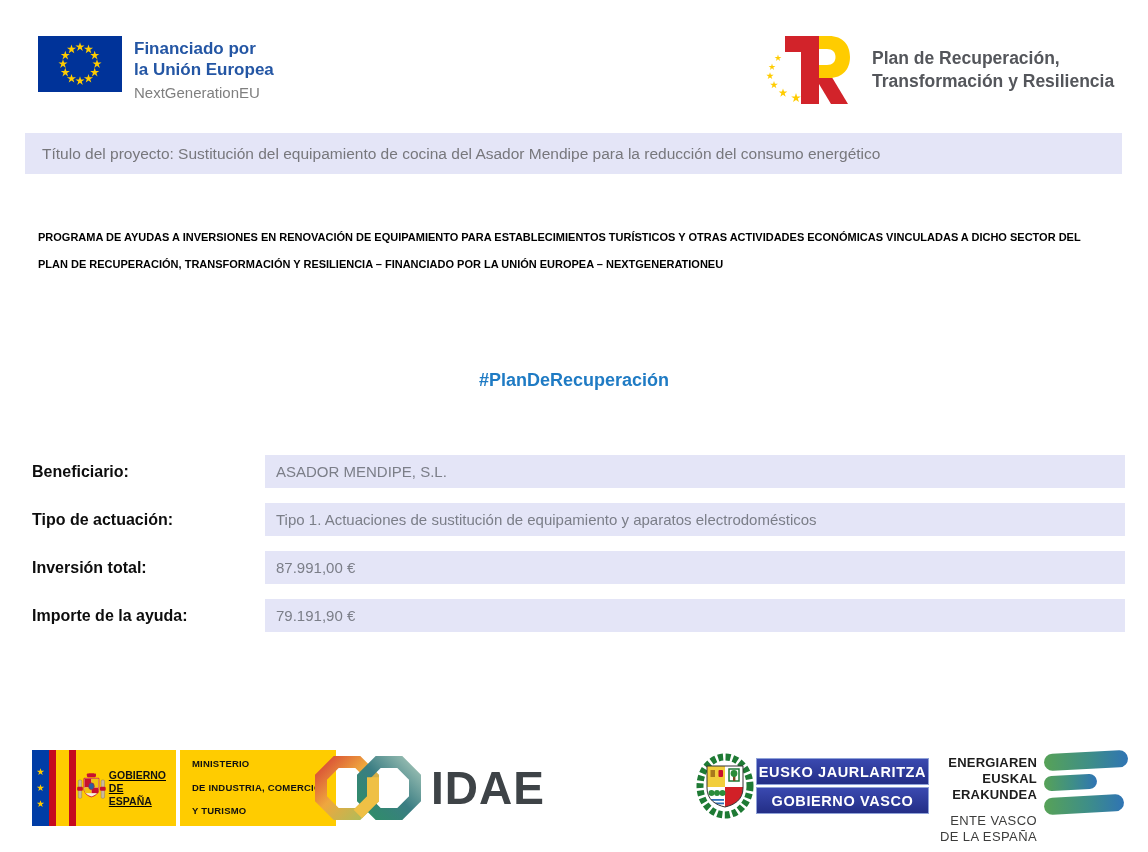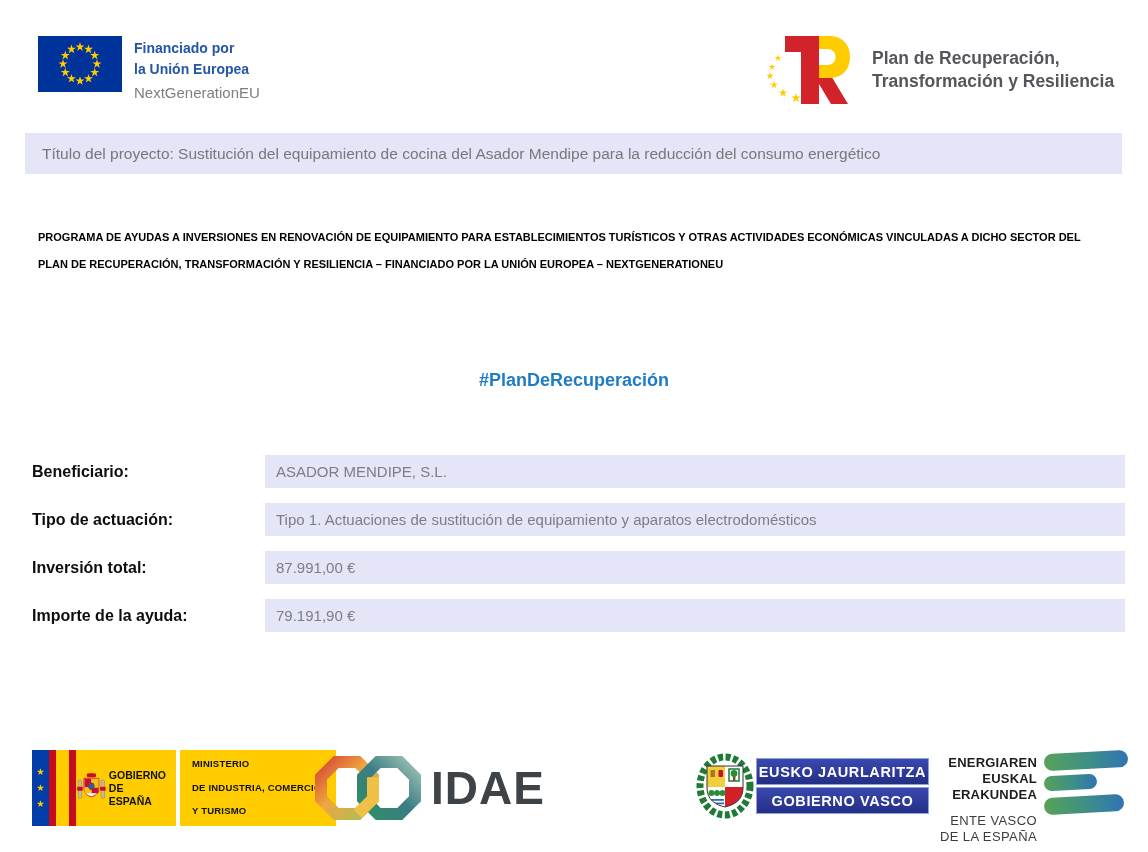--- a/index.html
+++ b/index.html
@@ -5,21 +5,21 @@
   html,body{margin:0;padding:0;background:#888;}
   .page{
     position:relative;width:1148px;height:852px;background:#ffffff;
     font-family:"Liberation Sans","DejaVu Sans",sans-serif;overflow:hidden;
     margin:0 auto;
   }
   
   .eu-block{position:absolute;left:38px;top:36px;display:flex;}
   .eu-flag{width:84px;height:56px;display:block;}
   .eu-text{margin-left:12px;padding-top:2px;}
-  .eu-text .b{font-weight:bold;color:#2456A4;font-size:14px;line-height:21px;}
+  .eu-text .b{font-weight:bold;color:#2456A4;font-size:17px;line-height:21px;}
   .eu-text .g{color:#7F7F7F;font-size:15px;line-height:20px;margin-top:3px;}
   .prtr-block{position:absolute;left:757px;top:28px;display:flex;align-items:center;}
   .prtr-glyph{width:95px;height:84px;display:block;}
   .prtr-text{margin-left:20px;font-weight:bold;color:#54565B;font-size:17.5px;line-height:23px;}
   
   .title-bar{
     position:absolute;left:25px;top:133px;width:1097px;height:41px;
     background:#E4E5F7;color:#77777C;font-size:15.5px;line-height:41px;
     padding-left:17px;box-sizing:border-box;white-space:nowrap;overflow:hidden;
   }
@@ -42,21 +42,21 @@
   .row .val{
     position:absolute;left:265px;top:0;width:860px;height:33px;line-height:33px;
     background:#E4E5F7;color:#7B7E88;font-size:15px;padding-left:11px;
     box-sizing:border-box;white-space:nowrap;overflow:hidden;
   }
   .r0{top:455px}.r1{top:503px}.r2{top:551px}.r3{top:599px}
   
   .footer-logos{position:absolute;left:0;top:748px;width:1148px;height:80px;}
   .spain-gov{position:absolute;left:32px;top:2px;height:76px;display:flex;}
   .sg-flag{width:44px;height:76px;display:block;}
-  .sg-main{width:100px;height:76px;background:#FFCC00;display:flex;align-items:center;}
+  .sg-main{width:100px;height:76px;background:#FFCC00;display:flex;align-items:center;text-decoration:underline;}
   .sg-name{background:#FFCC00;height:76px;display:flex;flex-direction:column;justify-content:center;padding:0 10px 0 2px;}
   .sg-name div{font-weight:bold;font-size:10.5px;line-height:13px;color:#111;}
   .sg-sep{width:4px;height:76px;background:#ffffff;}
   .sg-min{background:#FFCC00;height:76px;display:flex;flex-direction:column;justify-content:center;padding:0 14px 0 12px;gap:11px;}
   .sg-min div{font-weight:bold;font-size:9.5px;line-height:12.5px;color:#111;letter-spacing:.2px;}
   .idae{position:absolute;left:313px;top:4px;display:flex;align-items:center;}
   .idae-label{font-weight:800;font-size:46px;color:#3E4347;letter-spacing:1px;margin-left:6px;}
   .basque{position:absolute;left:694px;top:2px;display:flex;align-items:center;}
   .bq-bars{margin-left:0;width:173px;}
   .bq-bar{

